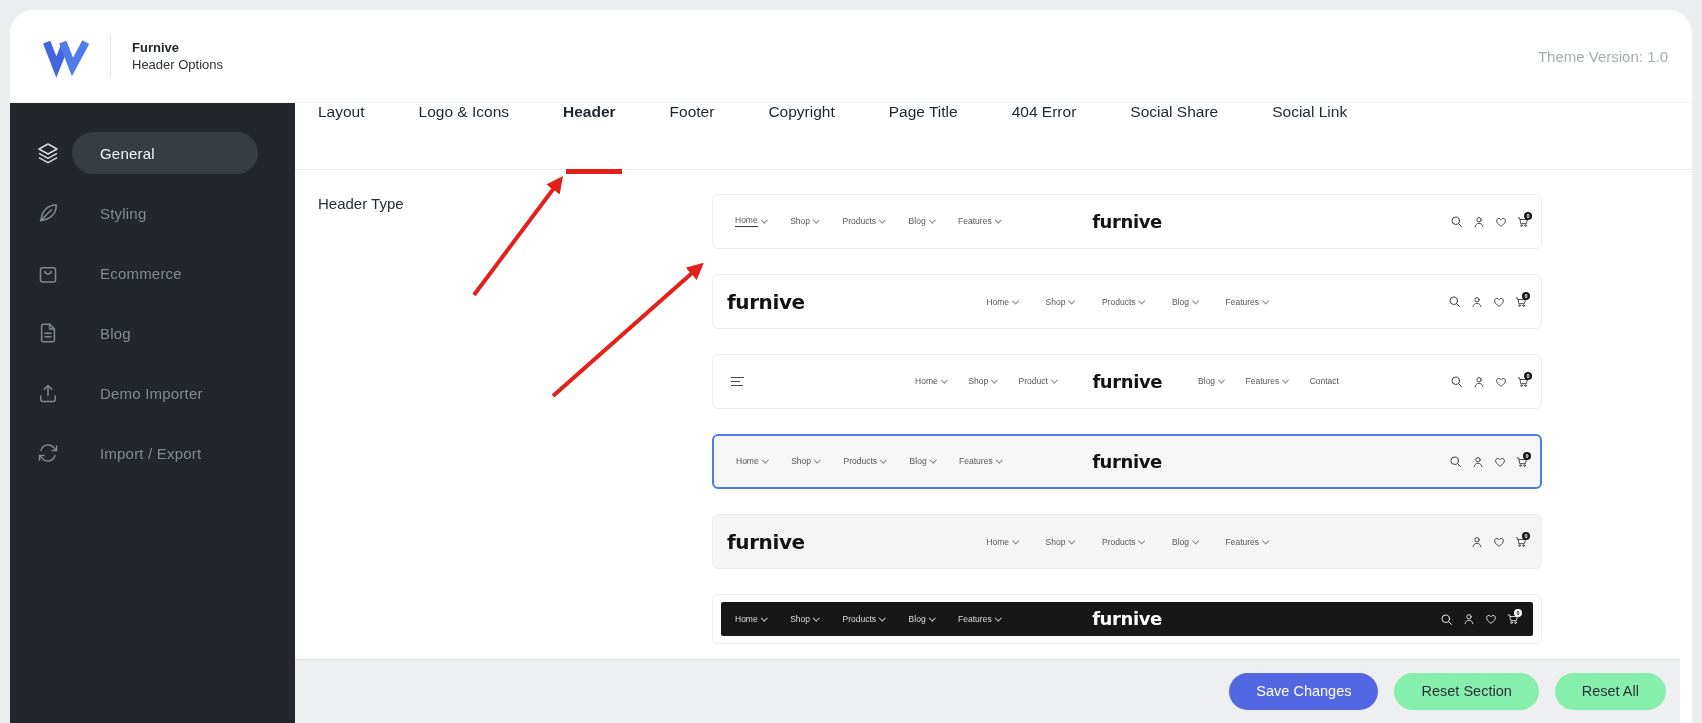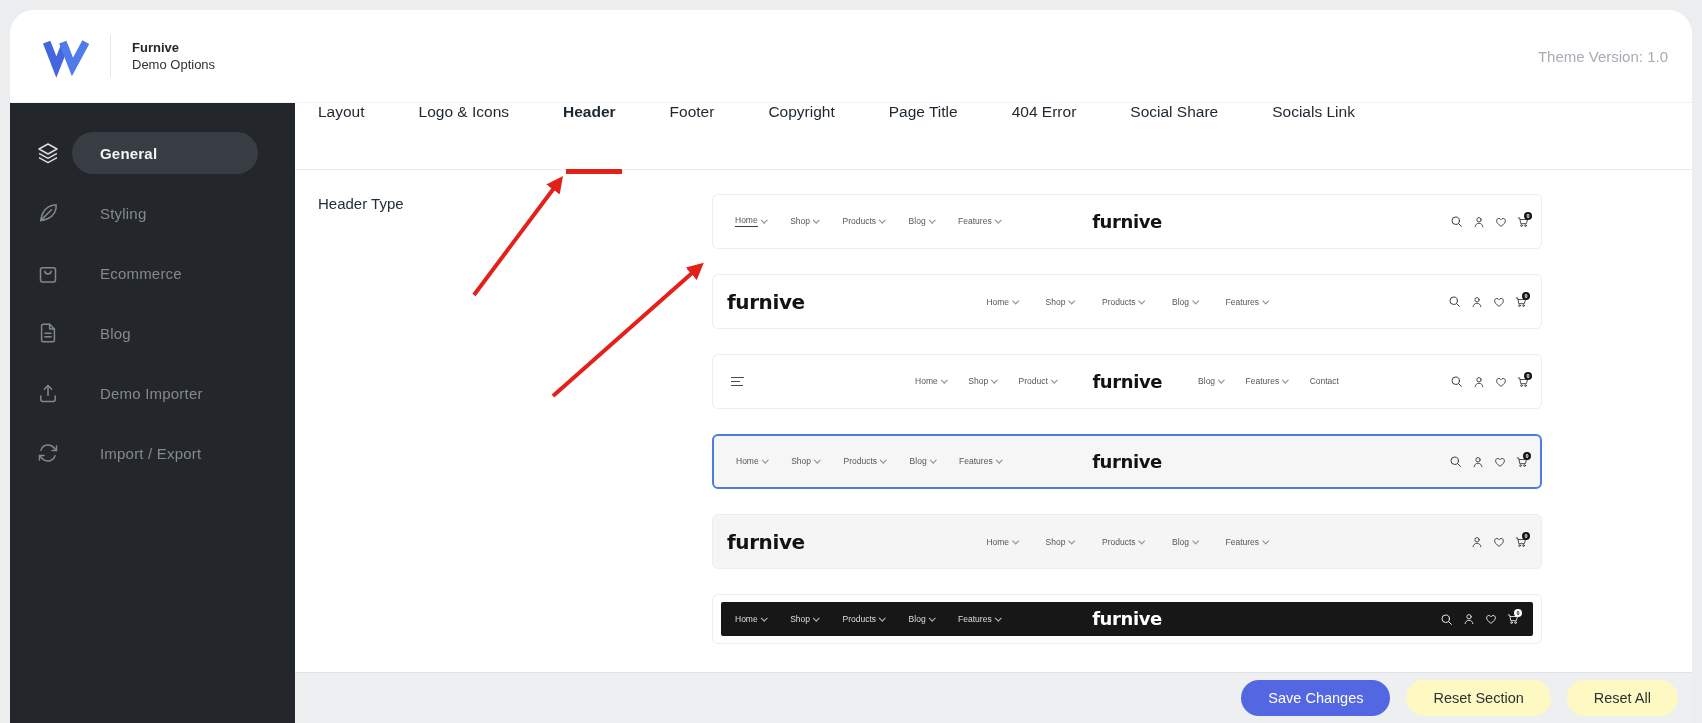--- a/index.html
+++ b/index.html
@@ -16,21 +16,21 @@
   .brand .b2{font-size:13px;color:#2c3237;}
   .version{margin-left:auto;margin-right:24px;font-size:15px;color:#a6acb3;}
 
   
   .bodyarea{position:absolute;left:0;top:93px;right:0;bottom:0;}
   .sidebar{position:absolute;left:0;top:0;bottom:0;width:285px;background:#23272c;padding-top:20px;box-sizing:border-box;}
   .side-item{position:relative;height:60px;cursor:pointer;}
   .side-item .sicon{position:absolute;left:26px;top:50%;transform:translateY(-50%);width:24px;height:24px;color:#82888e;}
   .side-item .slabel{position:absolute;left:90px;top:50%;transform:translateY(-50%);font-size:15px;color:#83898f;letter-spacing:.2px;}
   .side-item.active .pill{position:absolute;left:62px;top:50%;transform:translateY(-50%);width:186px;height:42px;border-radius:21px;background:#373d43;}
-  .side-item.active .slabel{color:#f3f5f6;font-weight:700;}
+  .side-item.active .slabel{color:#f3f5f6;font-weight:400;}
   .side-item.active .sicon{color:#d7dadd;}
 
   .content{position:absolute;left:285px;top:0;right:0;bottom:0;background:#fff;}
   .tabs{height:67px;display:flex;align-items:flex-start;gap:54px;padding-left:23px;border-bottom:1px solid #e9ebed;box-sizing:border-box;}
   .tab{font-size:15.5px;color:#1d2730;cursor:pointer;white-space:nowrap;}
   .tab.active{font-weight:700;}
 
   .panel{position:absolute;left:0;top:67px;right:0;bottom:51px;background:#fff;overflow:hidden;}
   .section-label{position:absolute;left:23px;top:25px;font-size:15px;color:#222f38;font-weight:500;}
 
@@ -61,24 +61,24 @@
   .bar .pv-logo{color:#fff;}
   .bar .pi{color:#f2f2f2;}
   .bar .badge{background:#fff;color:#111;}
   .burger{display:flex;flex-direction:column;gap:2.5px;margin-left:2px;}
   .burger span{display:block;height:1.5px;background:#4a4a4a;}
   .burger .l1{width:13px;}.burger .l2{width:9px;}.burger .l3{width:12px;}
   .cluster{display:flex;align-items:center;gap:22px;}
   .cluster .pv-logo{margin:0 14px;}
 
   
-  .footer{position:absolute;left:0;right:0;bottom:0;height:51px;background:#edeff1;border-top:1px solid #e1e3e6;display:flex;align-items:center;justify-content:flex-end;gap:16px;padding-right:14px;box-sizing:border-box;}
+  .footer{position:absolute;left:0;right:12px;bottom:0;height:64px;background:#edeff1;border-top:1px solid #e1e3e6;display:flex;align-items:center;justify-content:flex-end;gap:16px;padding-right:14px;box-sizing:border-box;}
   .btn{border:none;border-radius:20px;padding:11px 27px;font-size:14.5px;font-family:"Liberation Sans",sans-serif;cursor:pointer;line-height:1;}
   .btn.primary{background:#5467e2;color:#fff;}
-  .btn.neutral{background:#fef9c3;color:#2b3136;}
+  .btn.neutral{background:#86efac;color:#2b3136;}
 
   
   .annot{position:absolute;left:0;top:0;width:1702px;height:723px;pointer-events:none;z-index:50;}
 
   .symdefs{position:absolute;width:0;height:0;overflow:hidden;}
 </style>
 </head>
 <body>
 
 <svg class="symdefs" aria-hidden="true">
@@ -155,21 +155,21 @@
   <div class="card">
 
     <div class="hdr">
       <svg width="46" height="36" viewBox="0 0 50 38" style="overflow:visible">
         <path d="M4 4 L14.5 31 L24 7" stroke="#4365de" stroke-width="8.5" fill="none"></path>
         <path d="M21.5 4 L32 31 L46.5 4" stroke="#507ceb" stroke-width="8.5" fill="none"></path>
       </svg>
       <div class="vdiv"></div>
       <div class="brand">
         <span class="b1">Furnive</span>
-        <span class="b2">Demo Options</span>
+        <span class="b2">Header Options</span>
       </div>
       <span class="version">Theme Version: 1.0</span>
     </div>
 
     <div class="bodyarea">
 
       <nav class="sidebar">
         <div class="side-item active">
           <span class="pill"></span>
           <svg class="sicon">
@@ -212,21 +212,21 @@
       <div class="content">
         <div class="tabs">
           <span class="tab">Layout</span>
           <span class="tab">Logo &amp; Icons</span>
           <span class="tab active">Header</span>
           <span class="tab">Footer</span>
           <span class="tab">Copyright</span>
           <span class="tab">Page Title</span>
           <span class="tab">404 Error</span>
           <span class="tab">Social Share</span>
-          <span class="tab">Socials Link</span>
+          <span class="tab">Social Link</span>
         </div>
 
         <div class="panel">
           <span class="section-label">Header Type</span>
 
           <div class="previews">
 
             <div class="pv">
               <div class="pv-navs">
                 <span class="pv-nav-item">

